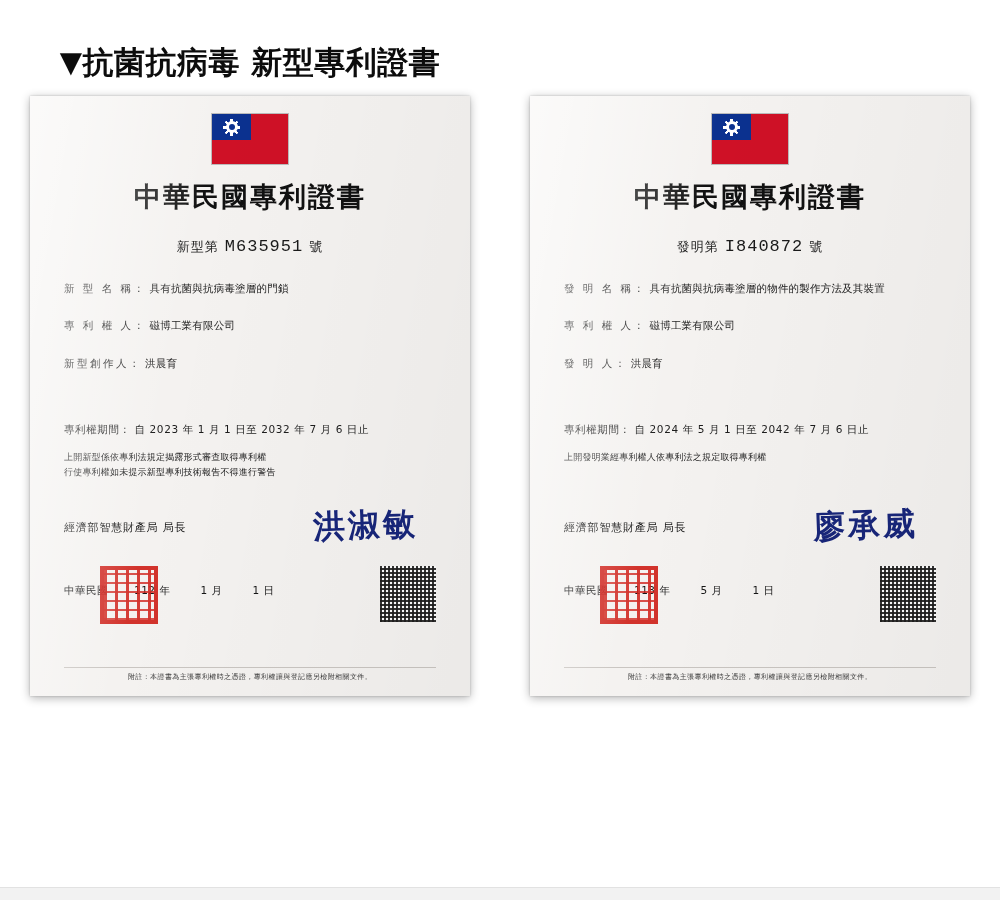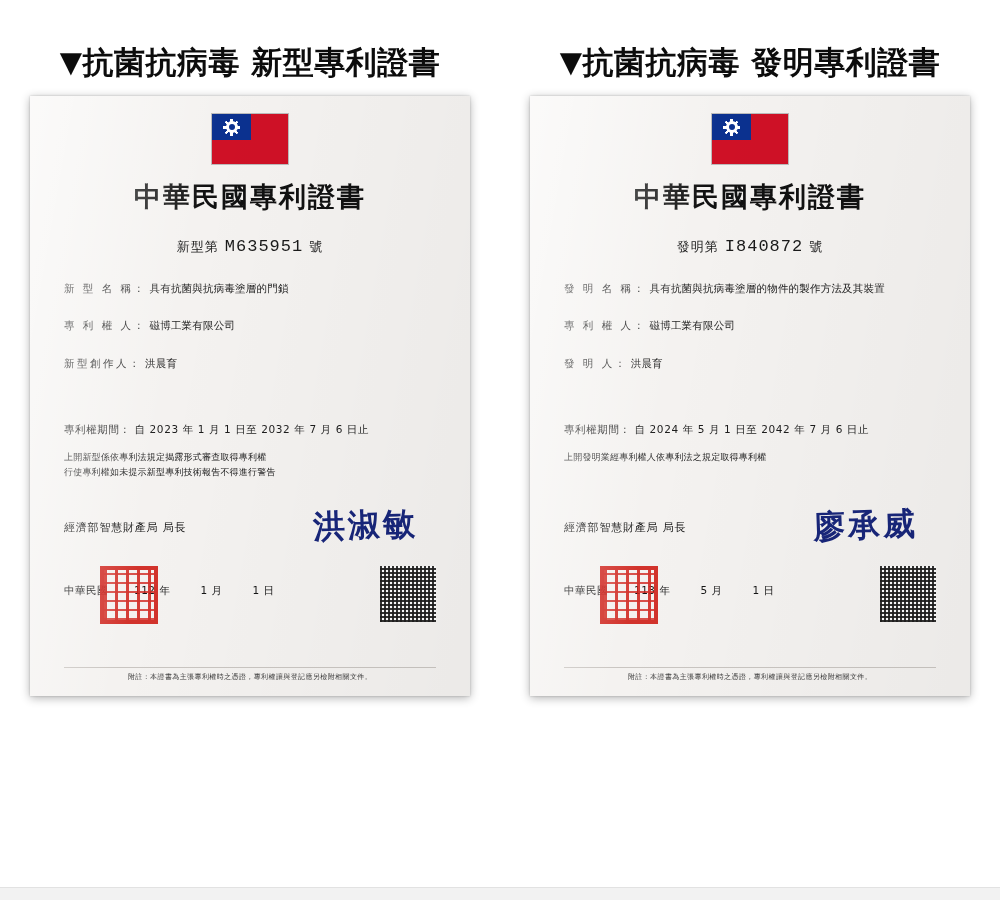--- a/index.html
+++ b/index.html
@@ -271,23 +271,20 @@
 </style>
 </head>
 <body>
 
 <div class="page">
 
   <div class="headers">
     <div class="col-head">
       <span class="tri">▼</span><span>抗菌抗病毒 新型專利證書</span>
     </div>
-    <div class="col-head">
-      <span class="tri">▼</span><span>抗菌抗病毒 發明專利證書</span>
-    </div>
   </div>
 
   <div class="certs">
 
     <div class="cert-col">
       <div class="cert">
         <div class="cert-inner">
 
           <div class="flag-wrap">
             <div class="flag">

